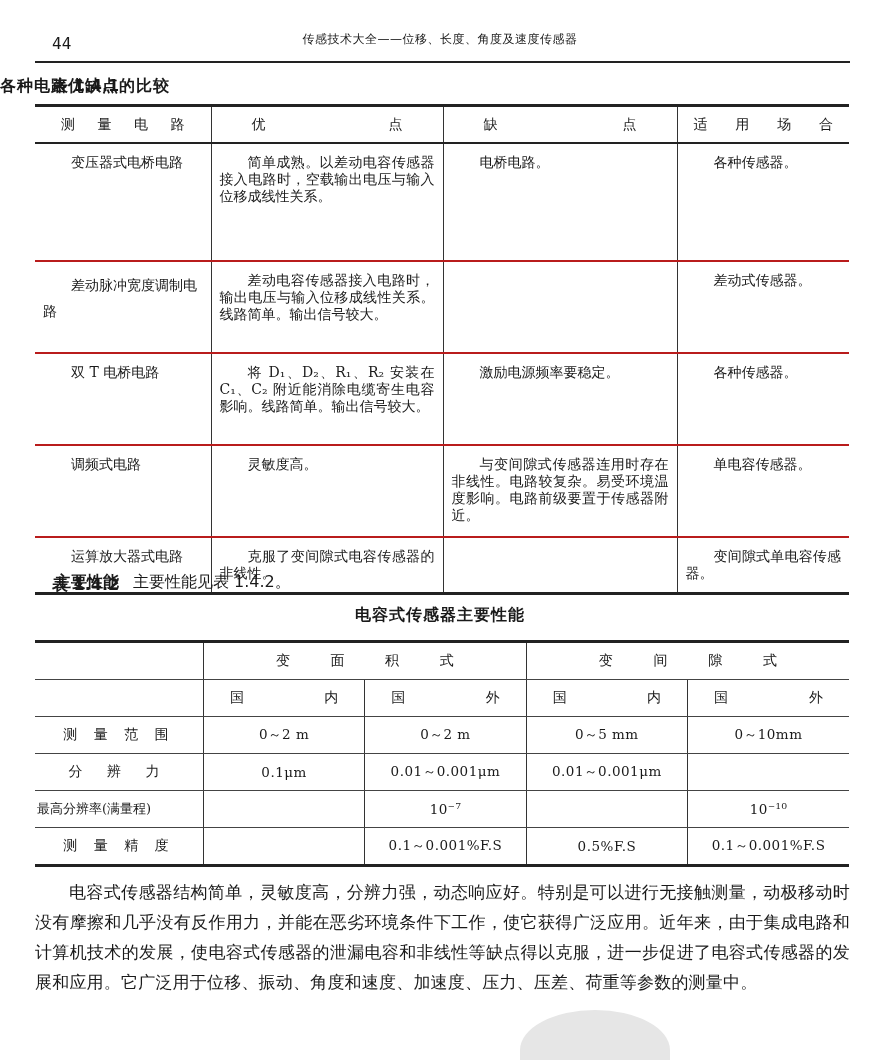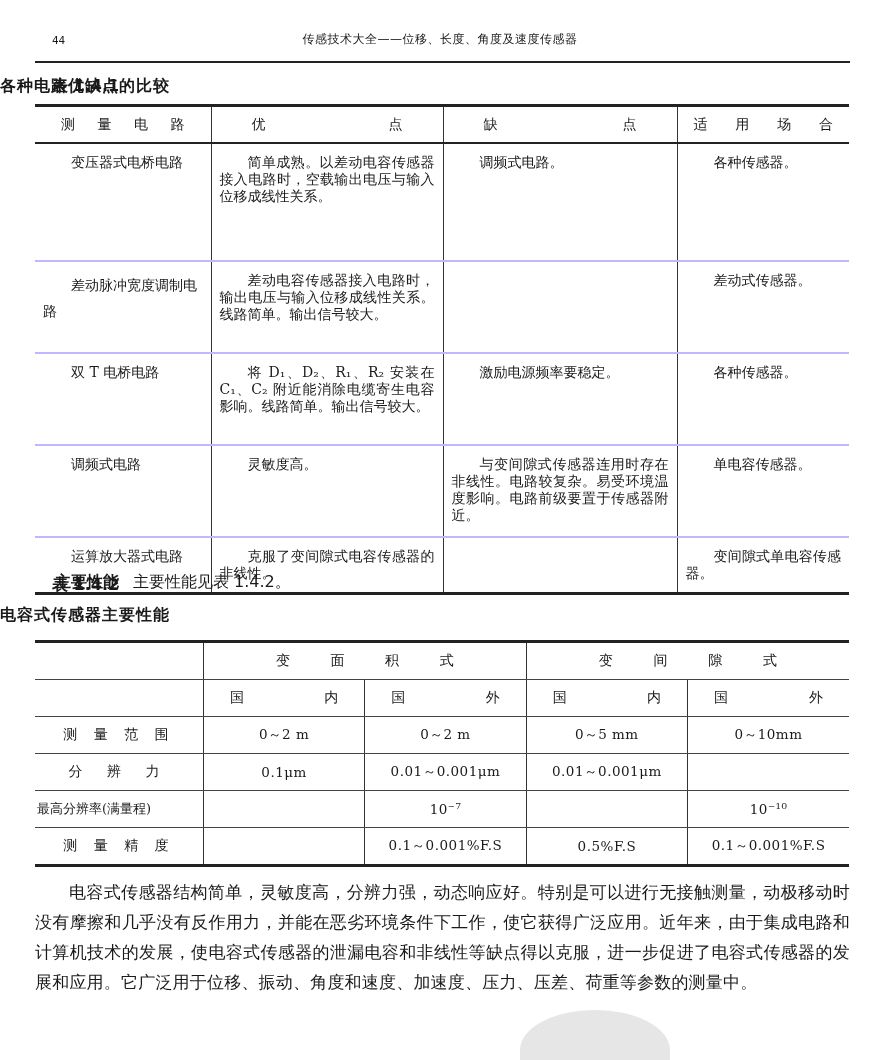--- a/index.html
+++ b/index.html
@@ -2,33 +2,33 @@
 <html><head>
 <meta charset="utf-8">
 <style>
   html, body { margin: 0; padding: 0; }
   body {
     width: 880px; height: 1060px; background: #ffffff; color: #1a1a1a;
     font-family: "DejaVu Serif", "Liberation Serif", serif;
     position: relative; overflow: hidden;
   }
   .abs { position: absolute; }
-  .page-number { left: 52px; top: 34px; font-size: 11px; font-family: "DejaVu Sans Mono", monospace; }
+  .page-number { left: 52px; top: 34px; font-size: 16px; font-family: "DejaVu Sans Mono", monospace; }
   .running-head { left: 0; width: 880px; top: 31px; text-align: center; font-size: 12px; letter-spacing: 0.5px; }
   .head-rule { left: 35px; width: 815px; top: 61px; height: 2px; background: #222; }
   .table-label { font-size: 16px; font-weight: bold; font-family: "DejaVu Sans", sans-serif; }
   .table-caption { font-size: 16px; font-weight: bold; font-family: "DejaVu Sans", sans-serif; letter-spacing: 1px; }
 
   table { border-collapse: collapse; position: absolute; table-layout: fixed; font-size: 14px; }
   td, th { padding: 0; vertical-align: top; font-weight: normal; }
 
   
   #t1 { left: 35px; top: 104px; width: 814px; border-top: 3px solid #222; border-bottom: 3px solid #222; }
   #t1 th { height: 35px; vertical-align: middle; border-bottom: 2px solid #222; text-align: center; letter-spacing: 0; }
-  #t1 td { border-bottom: 2px solid #c4b5fd; line-height: 17px; padding: 10px 8px 8px 8px; }
+  #t1 td { border-bottom: 2px solid #b91c1c; line-height: 17px; padding: 10px 8px 8px 8px; }
   #t1 tr:last-child td { border-bottom: none; }
   #t1 .c0 { width: 176px; }
   #t1 .c1 { width: 232px; }
   #t1 .c2 { width: 234px; }
   #t1 .c3 { width: 172px; }
   #t1 th + th, #t1 td + td { border-left: 1.5px solid #333; }
   .spaced { display: flex; justify-content: space-between; padding: 0 18px; }
   .indent { text-indent: 2em; }
   .justify { text-align: justify; }
 
@@ -94,21 +94,21 @@
             <span>适</span>
             <span>用</span>
             <span>场</span>
             <span>合</span>
           </div>
         </th>
   </tr>
   <tr style="height:118px;">
     <td class="indent">变压器式电桥电路</td>
     <td class="indent justify">简单成熟。以差动电容传感器接入电路时，空载输出电压与输入位移成线性关系。</td>
-    <td class="indent">调频式电路。</td>
+    <td class="indent">电桥电路。</td>
     <td class="indent">各种传感器。</td>
   </tr>
   <tr style="height:92px;">
     <td class="indent" style="line-height:26px;">差动脉冲宽度调制电路</td>
     <td class="indent justify">差动电容传感器接入电路时，输出电压与输入位移成线性关系。线路简单。输出信号较大。</td>
     <td class="indent"></td>
     <td class="indent">差动式传感器。</td>
   </tr>
   <tr style="height:92px;">
     <td class="indent">双 T 电桥电路</td>
@@ -129,21 +129,21 @@
     <td class="indent justify">变间隙式单电容传感器。</td>
   </tr>
 </tbody>
   </table>
 
 <div class="abs section-line">
   <b>主要性能</b><span>主要性能见表 1.4.2。</span>
 </div>
 
 <div class="abs table-label" style="left:52px; top:575px; font-weight:bold;">表 1.4.2</div>
-<div class="abs table-caption" style="left:0; width:880px; top:605px; text-align:left;">电容式传感器主要性能</div>
+<div class="abs table-caption" style="left:0; width:880px; top:605px; text-align:center;">电容式传感器主要性能</div>
 
 <table id="t2">
   <colgroup>
       <col class="k">
       <col class="v">
       <col class="v">
       <col class="v">
       <col class="v">
     </colgroup>
   <tbody>

